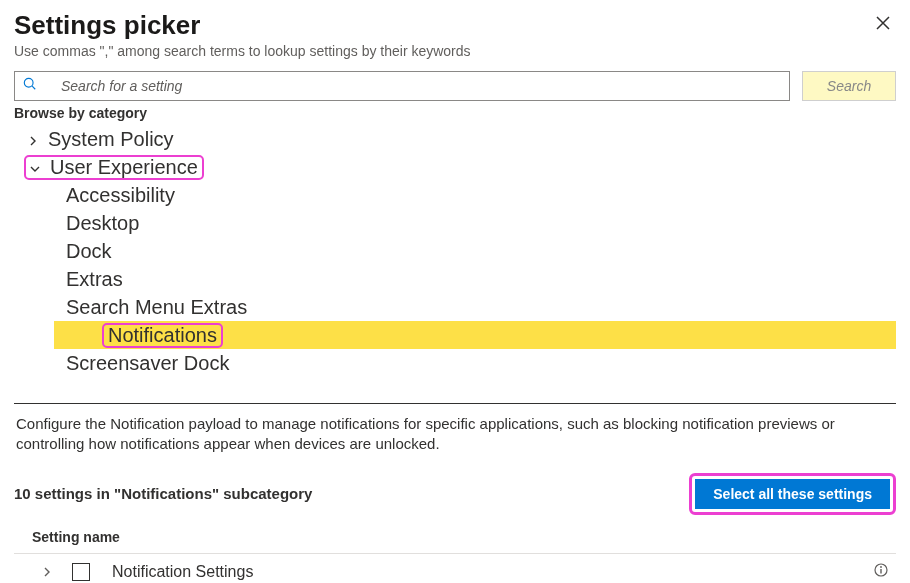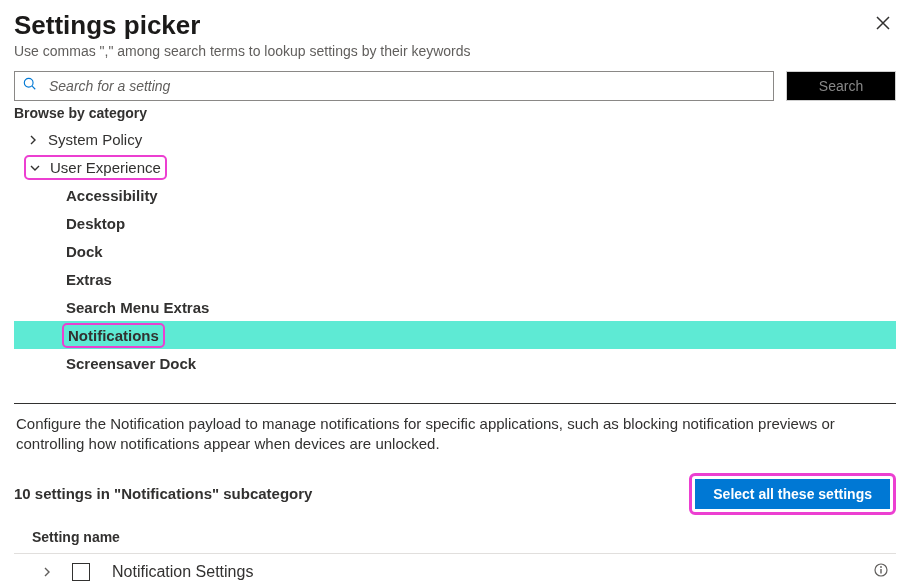--- a/index.html
+++ b/index.html
@@ -5,28 +5,28 @@
     * { box-sizing: border-box; margin: 0; padding: 0; font-family: "Segoe UI", Arial, sans-serif; }
     body { background: #fff; width: 910px; height: 583px; overflow: hidden; color: #323130; }
     .container { padding: 10px 14px 0 14px; }
     .header-row { display: flex; justify-content: space-between; align-items: flex-start; }
     .title { font-size: 26px; font-weight: 700; color: #1b1a19; }
     .subtitle { font-size: 14px; color: #605e5c; margin-top: 2px; }
     .close-x { font-size: 18px; color: #323130; cursor: pointer; padding: 4px 6px; }
     .search-row { display: flex; gap: 12px; margin-top: 12px; }
     .search-box { display: flex; align-items: center; flex: 1; border: 1px solid #8a8886; height: 30px; padding: 0 8px; }
     .search-box svg { flex-shrink: 0; }
-    .search-box input { border: none; outline: none; flex: 1; font-size: 14px; font-style: italic; color: #605e5c; margin-left: 12px; }
+    .search-box input { border: none; outline: none; flex: 1; font-size: 14px; font-style: italic; color: #605e5c; margin-left: 24px; }
     .search-box input::placeholder { color: #605e5c; font-style: italic; }
-    .search-btn { width: 110px; height: 30px; border: 1px solid #cfcfcf; background: #000000; color: #888; font-size: 14px; cursor: default; }
+    .search-btn { width: 94px; height: 30px; border: 1px solid #cfcfcf; background: #fef9c3; color: #888; font-size: 14px; cursor: default; font-style: italic; }
     .browse-label { font-weight: 700; font-size: 14px; margin-top: 4px; }
-    .tree { margin-top: 4px; font-size: 15px; overflow: hidden; height: 270px; }
+    .tree { margin-top: 4px; font-size: 20px; overflow: hidden; height: 270px; }
     .tree-item { display: flex; align-items: center; height: 28px; padding-left: 14px; cursor: pointer; }
-    .tree-item.child { padding-left: 52px; font-weight: bold; }
-    .tree-item.selected { background: #5eead4; }
+    .tree-item.child { padding-left: 52px; }
+    .tree-item.selected { background: #fde047; margin-left: 40px; }
     .tree-item .chevron { display: inline-block; width: 14px; margin-right: 6px; }
     .highlight-box { border: 2px solid #ec3fd1; border-radius: 5px; display: inline-flex; align-items: center; padding: 0 4px; height: 25px; }
     .divider { border: none; border-top: 1px solid #323130; margin: 8px 0 10px 0; }
     .config-text { font-size: 15px; line-height: 1.35; padding: 0 2px; }
     .subcat-row { display: flex; justify-content: space-between; align-items: center; margin-top: 18px; }
     .subcat-label { font-weight: 700; font-size: 15px; }
     .select-wrap { border: 3px solid #ec3fd1; border-radius: 6px; padding: 3px; }
     .select-btn { background: #0078d4; color: #fff; border: none; font-size: 14px; font-weight: 600; padding: 7px 18px; cursor: pointer; }
     .setting-name-header { font-weight: 700; font-size: 14px; margin: 14px 0 8px 18px; }
     .setting-row { display: flex; align-items: center; border-top: 1px solid #e1dfdd; height: 38px; padding: 0 8px 0 28px; }

